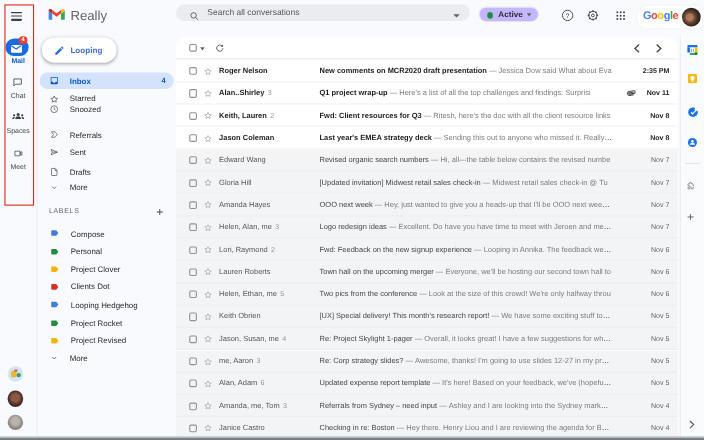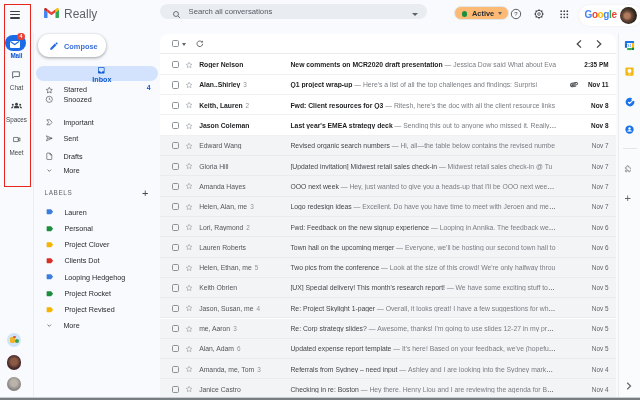--- a/index.html
+++ b/index.html
@@ -8,21 +8,21 @@
 
 .hambar { position:absolute; left:9.5px; width:10.5px; height:1.2px; background:#3c4043; border-radius:1px; }
 .glogo { position:absolute; left:43.8px; top:7.3px; }
 .gmailtxt { position:absolute; left:64px; top:7px; font-size:12px; color:#5f6368; }
 
 .search { position:absolute; left:160px; top:3.6px; width:267px; height:15px; background:#e9ecf1; border-radius:11.2px; }
 .search .stext { position:absolute; left:28.5px; top:50%; transform:translateY(-50%); font-size:7.7px; color:#555b63; }
 .search .mag { position:absolute; left:11.5px; top:6.2px; width:9.6px; height:9.6px; }
 .search .scaret { position:absolute; right:9px; top:9.5px; width:0; height:0; border-left:3.2px solid transparent; border-right:3.2px solid transparent; border-top:3.8px solid #5f6368; }
 
-.chip { position:absolute; left:454px; top:6px; width:55px; height:14.3px; background:#fdba74; border:0.8px solid #e4e7ea; border-radius:7.5px; }
+.chip { position:absolute; left:435px; top:6px; width:55px; height:14.3px; background:#c4b5fd; border:0.8px solid #e4e7ea; border-radius:7.5px; }
 .chip .dot { position:absolute; left:6.5px; top:4.4px; width:5.4px; height:5.4px; border-radius:50%; background:#1e8e3e; }
 .chip .at { position:absolute; left:17px; top:50%; transform:translateY(-50%); font-size:7.4px; font-weight:700; color:#2a2d31; }
 .chip .ccaret { position:absolute; right:6px; top:5.3px; width:0; height:0; border-left:2.8px solid transparent; border-right:2.8px solid transparent; border-top:3.4px solid #5f6368; }
 
 .hicon { position:absolute; top:8.2px; width:12px; height:12px; }
 .gchip { position:absolute; left:579px; top:4.6px; width:63px; height:21px; background:#fff; border-radius:11px; box-shadow:0 0 2px rgba(0,0,0,.08); }
 .google { position:absolute; left:584.5px; top:9.2px; font-size:10px; font-weight:700; letter-spacing:-0.4px; }
 .avatar { position:absolute; left:619.5px; top:7px; width:17.4px; height:17.4px; border-radius:50%;
   background:radial-gradient(circle at 42% 52%, #b07a5e 0 20%, #6b4a38 35%, #32281f 60%, #191411 100%); }
 
@@ -35,21 +35,21 @@
 .badge { position:absolute; left:17.3px; top:32.5px; width:7.4px; height:7.4px; background:#e94235; border-radius:50%; color:#fff; font-size:5.2px; font-weight:700; text-align:center; line-height:7.6px; }
 .ricon { position:absolute; left:11.5px; width:9.5px; height:9px; }
 .av { position:absolute; border-radius:50%; width:14.4px; height:14.4px; left:7px; }
 
 
 .compose { position:absolute; left:38px; top:34.4px; width:68px; height:22.6px; background:#fff; border-radius:11.3px;
   box-shadow:0 1px 2.5px rgba(60,64,67,.3), 0 1px 3px 1px rgba(60,64,67,.15); }
 .compose .pencil { position:absolute; left:11px; top:6.5px; width:10px; height:10px; }
 .compose .ctext { position:absolute; left:26px; top:50%; transform:translateY(-50%); font-size:7.4px; font-weight:700; color:#3d6fd7; }
 .nitem { position:absolute; left:36px; width:121.5px; height:15px; display:flex; align-items:center; }
-.nitem.sel { background:#d3e3fd; border-radius:7.5px;flex-direction:column; }
+.nitem.sel { background:#d3e3fd; border-radius:7.5px; }
 .nico { width:8.6px; height:8.6px; margin-left:8.6px; flex:none; }
 .nico.lab { width:9.6px; height:9.6px; }
 .ntext { margin-left:10.2px; font-size:7.2px; color:#27292c; white-space:nowrap; }
 .ncount { margin-left:auto; margin-right:7px; font-size:6.8px; font-weight:700; color:#0b57d0; }
 .labhdr { position:absolute; left:44.5px; top:188.6px; font-size:6.4px; letter-spacing:0.6px; color:#5f6368; }
 .labplus { position:absolute; left:142px; top:186.5px; font-size:11px; color:#444746; font-weight:400; }
 
 
 .panel { position:absolute; left:159.5px; top:33.5px; width:456px; height:366.5px; background:#fff; border-radius:8px 8px 0 0; }
 .toolbar { position:absolute; left:0; top:0; width:100%; height:20.3px; border-bottom:1px solid #e9ebee; }
@@ -178,21 +178,21 @@
 <span style="position:absolute;left:7.8px;top:5.8px;width:4px;height:4px;background:#3f9c52;border-radius:50%"></span>
 <span style="position:absolute;left:6.4px;top:3.2px;width:2.4px;height:2.4px;background:#d8574b;border-radius:50%"></span>
 </div>
 <div class="av" style="top:355.3px; background:radial-gradient(circle at 50% 45%, #8a5a44 0 30%, #4a2b2b 60%, #2c1a1e 100%);"></div>
 <div class="av" style="top:376.8px; background:radial-gradient(circle at 50% 42%, #b9b3ac 0 30%, #8e8a86 60%, #6e6b68 100%);"></div>
 
 <div class="compose">
   <svg class="pencil" viewBox="0 0 24 24">
       <path fill="#2e6be4" d="M3 17.2V21h3.8L17.8 9.9l-3.7-3.7L3 17.2zM20.7 7a1 1 0 0 0 0-1.4l-2.3-2.3a1 1 0 0 0-1.4 0l-1.8 1.8 3.7 3.7 1.8-1.8z"></path>
     </svg>
-  <span class="ctext">Compose</span>
+  <span class="ctext">Looping</span>
 </div>
 
 <div class="nitem sel" style="top:66.0px">
     <svg class="nico" viewBox="0 0 24 24">
       <path fill="#0b57d0" d="M19 3H5a2 2 0 0 0-2 2v14a2 2 0 0 0 2 2h14a2 2 0 0 0 2-2V5a2 2 0 0 0-2-2zm0 12h-4a3 3 0 0 1-6 0H5V5h14v10z"></path>
     </svg>
     <span class="ntext" style="color:#0b57d0;font-weight:700">Inbox</span>
     <span class="ncount">4</span>
   </div>
 <div class="nitem" style="top:82.3px">
@@ -205,21 +205,21 @@
     <svg class="nico" viewBox="0 0 24 24">
       <circle cx="12" cy="12" r="8.6" fill="none" stroke="#444746" stroke-width="1.7"></circle>
       <path d="M12 7v5.2l3.4 2" fill="none" stroke="#444746" stroke-width="1.7"></path>
     </svg>
     <span class="ntext">Snoozed</span>
   </div>
 <div class="nitem" style="top:114.9px">
     <svg class="nico" viewBox="0 0 24 24">
       <path fill="none" stroke="#444746" stroke-width="1.7" d="M5 5h9l5.5 7L14 19H5l5.2-7z"></path>
     </svg>
-    <span class="ntext">Important</span>
+    <span class="ntext">Referrals</span>
   </div>
 <div class="nitem" style="top:130.9px">
     <svg class="nico" viewBox="0 0 24 24">
       <path fill="none" stroke="#444746" stroke-width="1.7" d="M4 5l16 7-16 7 3-7zM7 12h13"></path>
     </svg>
     <span class="ntext">Sent</span>
   </div>
 <div class="nitem" style="top:149px">
     <svg class="nico" viewBox="0 0 24 24">
       <path fill="none" stroke="#444746" stroke-width="1.7" d="M14 3H6.5A1.5 1.5 0 0 0 5 4.5v15A1.5 1.5 0 0 0 6.5 21h11a1.5 1.5 0 0 0 1.5-1.5V8zM14 3v5h5"></path>
@@ -232,21 +232,21 @@
     </svg>
     <span class="ntext">More</span>
   </div>
 
 <div class="labhdr">LABELS</div>
 <div class="labplus">+</div>
 <div class="nitem" style="top:204.6px">
     <svg class="nico lab" viewBox="0 0 24 24">
       <path fill="#3e7de0" d="M4 7.5A1.8 1.8 0 0 1 5.8 5.7h9.4l5 6.3-5 6.3H5.8A1.8 1.8 0 0 1 4 16.5z"></path>
     </svg>
-    <span class="ntext">Lauren</span>
+    <span class="ntext">Compose</span>
   </div>
 <div class="nitem" style="top:220.9px">
     <svg class="nico lab" viewBox="0 0 24 24">
       <path fill="#1e8e3e" d="M4 7.5A1.8 1.8 0 0 1 5.8 5.7h9.4l5 6.3-5 6.3H5.8A1.8 1.8 0 0 1 4 16.5z"></path>
     </svg>
     <span class="ntext">Personal</span>
   </div>
 <div class="nitem" style="top:237.2px">
     <svg class="nico lab" viewBox="0 0 24 24">
       <path fill="#f5b400" d="M4 7.5A1.8 1.8 0 0 1 5.8 5.7h9.4l5 6.3-5 6.3H5.8A1.8 1.8 0 0 1 4 16.5z"></path>

